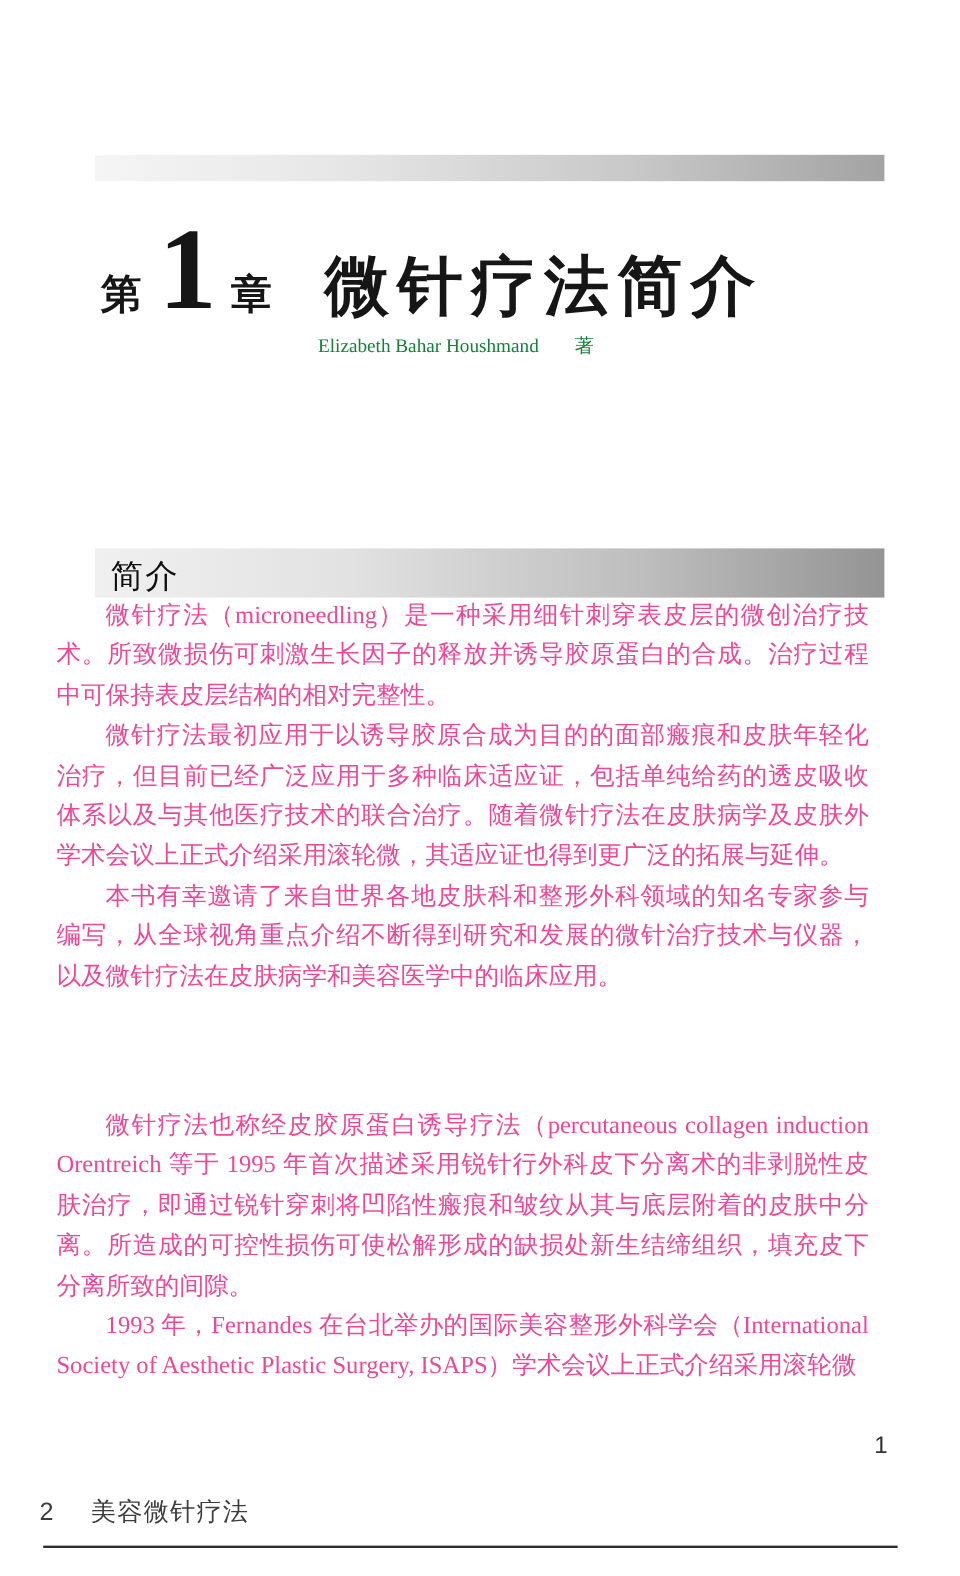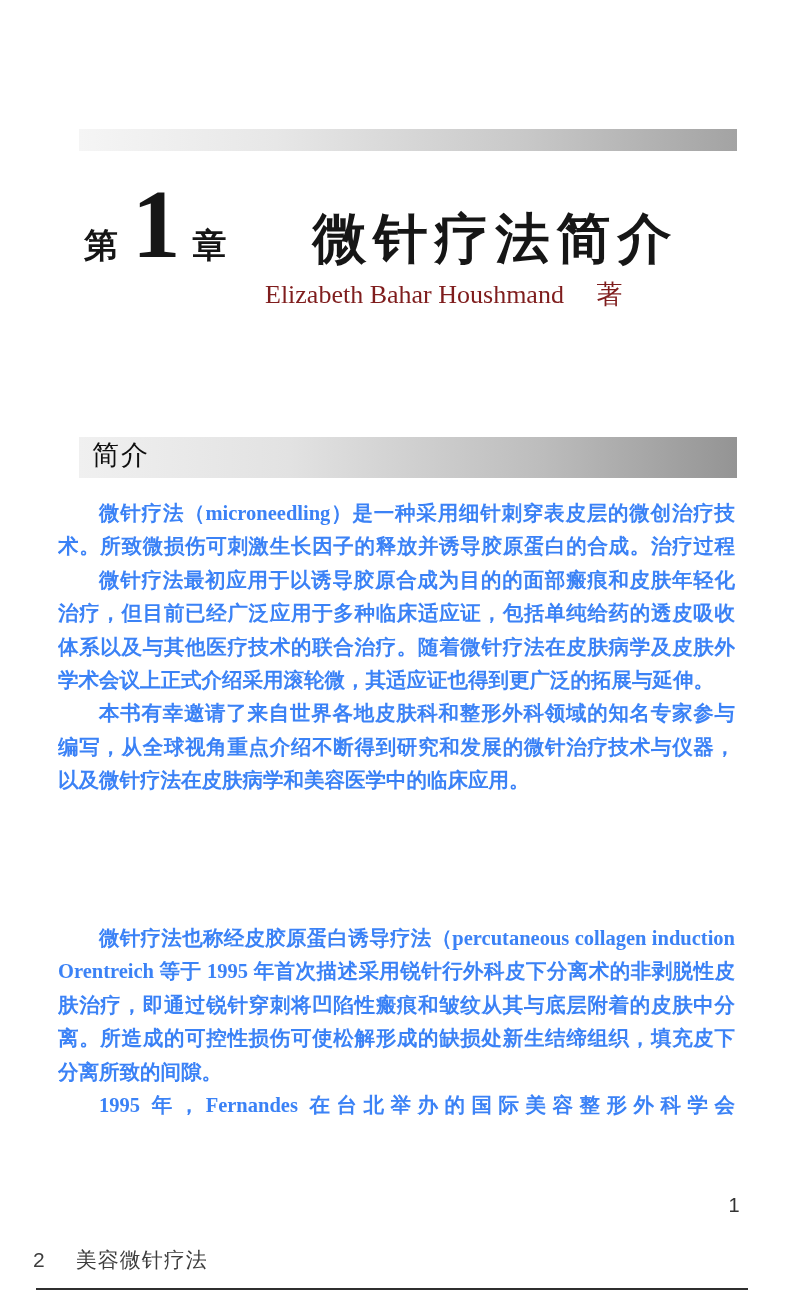--- a/index.html
+++ b/index.html
@@ -27,47 +27,47 @@
     font-size:34px; font-weight:bold; line-height:1;
     font-family:"Liberation Serif","DejaVu Serif",serif;
   }
   .ch-num {
     font-size:97px; font-weight:bold; line-height:1;
     margin:0 12px 0 14px;
     font-family:"Liberation Serif","DejaVu Serif",serif;
   }
   .ch-title {
     font-size:54px; font-weight:bold; line-height:1;
-    margin-left:86px; letter-spacing:7px;
+    margin-left:44px; letter-spacing:7px;
     font-family:"Liberation Sans","DejaVu Sans",sans-serif;
   }
 
   .author {
     position:absolute; left:265px; top:279px;
-    font-size:26px; line-height:1.2; white-space:nowrap; color:#7f1d1d;
+    font-size:16px; line-height:1.2; white-space:nowrap; color:#15803d;
   }
   .author .role { margin-left:26px; }
 
   
   .sec-bar {
     position:absolute; left:79px; width:658px; height:41px;
     background:linear-gradient(to right,#f0f0f0 0%,#e2e2e2 32%,#bdbdbd 70%,#949494 100%);
-    display:flex; align-items:flex-start;
+    display:flex; align-items:flex-end;margin-top:20px;
   }
   .sec-bar .sec-label {
     font-family:"Liberation Sans","DejaVu Sans",sans-serif;
     font-size:27px; color:#0f0f0f; padding-left:13px; letter-spacing:2px;
   }
   #sec-intro   { top:437px; }
   #sec-history { top:859px; }
 
   
   .textblock {
-    position:absolute; left:58px; width:677px;
-    font-size:20.5px; line-height:33.4px; color:#3b82f6;font-weight:bold;
+    position:absolute; left:47px; width:677px;
+    font-size:20.5px; line-height:33.4px; color:#ec4899;
   }
   #intro-text   { top:497px; }
   #history-text { top:922px; }
   .line {
     height:33.4px; overflow:hidden;
     text-align:justify; text-align-last:justify;
   }
   .line.first { text-indent:2em; }
   .line.last  { text-align-last:left; }
 
@@ -108,37 +108,39 @@
     <span class="role">著</span>
   </div>
 
   <div class="sec-bar" id="sec-intro">
     <span class="sec-label">简介</span>
   </div>
 
   <div class="textblock" id="intro-text">
     <div class="line first">微针疗法（microneedling）是一种采用细针刺穿表皮层的微创治疗技</div>
     <div class="line">术。所致微损伤可刺激生长因子的释放并诱导胶原蛋白的合成。治疗过程</div>
+    <div class="line last">中可保持表皮层结构的相对完整性。</div>
     <div class="line first">微针疗法最初应用于以诱导胶原合成为目的的面部瘢痕和皮肤年轻化</div>
     <div class="line">治疗，但目前已经广泛应用于多种临床适应证，包括单纯给药的透皮吸收</div>
     <div class="line">体系以及与其他医疗技术的联合治疗。随着微针疗法在皮肤病学及皮肤外</div>
     <div class="line last">学术会议上正式介绍采用滚轮微，其适应证也得到更广泛的拓展与延伸。</div>
     <div class="line first">本书有幸邀请了来自世界各地皮肤科和整形外科领域的知名专家参与</div>
     <div class="line">编写，从全球视角重点介绍不断得到研究和发展的微针治疗技术与仪器，</div>
     <div class="line last">以及微针疗法在皮肤病学和美容医学中的临床应用。</div>
   </div>
 
 
   <div class="textblock" id="history-text">
     <div class="line first">微针疗法也称经皮胶原蛋白诱导疗法（percutaneous collagen induction</div>
     <div class="line">Orentreich 等于 1995 年首次描述采用锐针行外科皮下分离术的非剥脱性皮</div>
     <div class="line">肤治疗，即通过锐针穿刺将凹陷性瘢痕和皱纹从其与底层附着的皮肤中分</div>
     <div class="line">离。所造成的可控性损伤可使松解形成的缺损处新生结缔组织，填充皮下</div>
     <div class="line last">分离所致的间隙。</div>
-    <div class="line first">1995 年，Fernandes 在台北举办的国际美容整形外科学会（International</div>
+    <div class="line first">1993 年，Fernandes 在台北举办的国际美容整形外科学会（International</div>
+    <div class="line last">Society of Aesthetic Plastic Surgery, ISAPS）学术会议上正式介绍采用滚轮微</div>
   </div>
 
   <div class="folio">1</div>
 
   <div class="footer">
     <span class="f-num">2</span>
     <span class="f-title">美容微针疗法</span>
   </div>
   <div class="footer-rule"></div>
 

